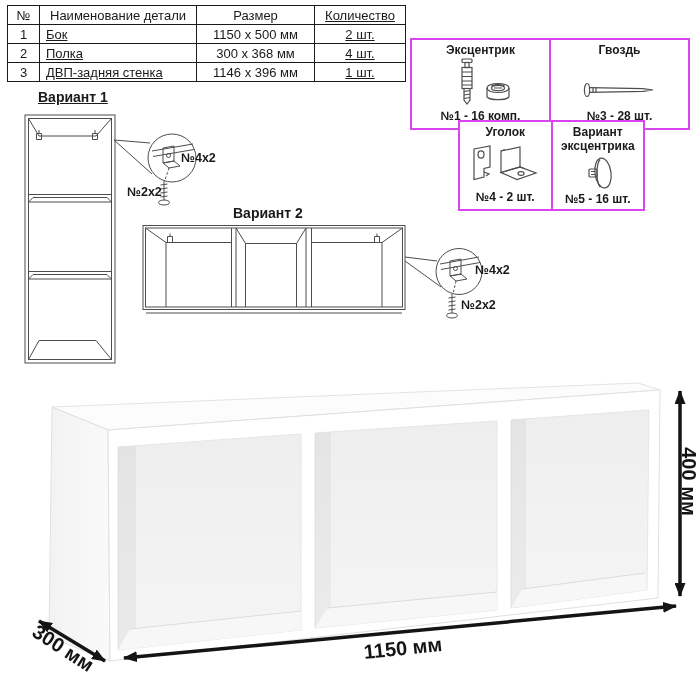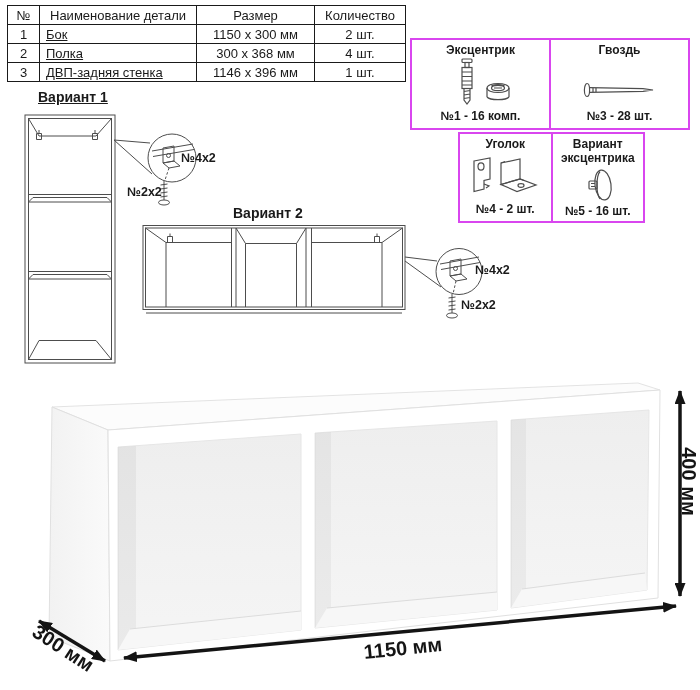--- a/index.html
+++ b/index.html
@@ -6,27 +6,27 @@
   body{width:700px;height:690px;position:relative;font-family:"Liberation Sans",sans-serif;color:#1a1a1a;overflow:hidden;}
   .canvas{position:absolute;left:0;top:0;width:700px;height:690px;background:#fff;}
   svg.art{position:absolute;left:0;top:0;z-index:1;}
 
   
   table.parts{position:absolute;left:7px;top:5px;z-index:2;border-collapse:collapse;table-layout:fixed;width:370px;font-size:13px;background:#fff;}
   .parts th,.parts td{border:1.6px solid #1a1a1a;padding:0 3px;height:18px;line-height:1;font-weight:normal;text-align:center;white-space:nowrap;overflow:hidden;}
   .parts .c1{width:25px;}
   .parts .c2{width:150px;}
   .parts .c3{width:111px;}
-  .parts .c4{width:84px;}
+  .parts .c4{width:84px;text-decoration:underline;}
   .parts td.name{text-align:left;padding-left:6px;text-decoration:underline;}
 
   
   .hw-row{position:absolute;display:flex;z-index:2;}
   .hw-row1{left:410px;top:38px;width:280px;height:92px;}
-  .hw-row2{left:458px;top:132px;width:187px;height:91px;}
+  .hw-row2{left:458px;top:120px;width:187px;height:91px;}
   .hw-cell{flex:1;border:2px solid #d946ef;background:#fff;display:flex;flex-direction:column;align-items:center;min-width:0;}
   .hw-cell + .hw-cell{margin-left:-2px;}
   .hw-title,.hw-title2{font-weight:bold;font-size:12px;line-height:1.15;text-align:center;}
   .hw-title{margin-top:4px;}
   .hw-title2:empty{display:none;}
   .hw-icon{flex:1;display:flex;align-items:center;justify-content:center;}
   .hw-label{font-weight:bold;font-size:12px;margin-bottom:5px;white-space:nowrap;}
 
   
   .v-title{position:absolute;z-index:2;font-weight:bold;font-size:14px;white-space:nowrap;}
@@ -55,21 +55,21 @@
         <th class="c1">№</th>
         <th class="c2">Наименование детали</th>
         <th class="c3">Размер</th>
         <th class="c4">Количество</th>
       </tr>
     </thead>
     <tbody>
       <tr>
         <td class="c1">1</td>
         <td class="c2 name">Бок</td>
-        <td class="c3">1150 х 300 мм</td>
+        <td class="c3">1150 х 500 мм</td>
         <td class="c4">2 шт.</td>
       </tr>
       <tr>
         <td class="c1">2</td>
         <td class="c2 name">Полка</td>
         <td class="c3">300 х 368 мм</td>
         <td class="c4">4 шт.</td>
       </tr>
       <tr>
         <td class="c1">3</td>

